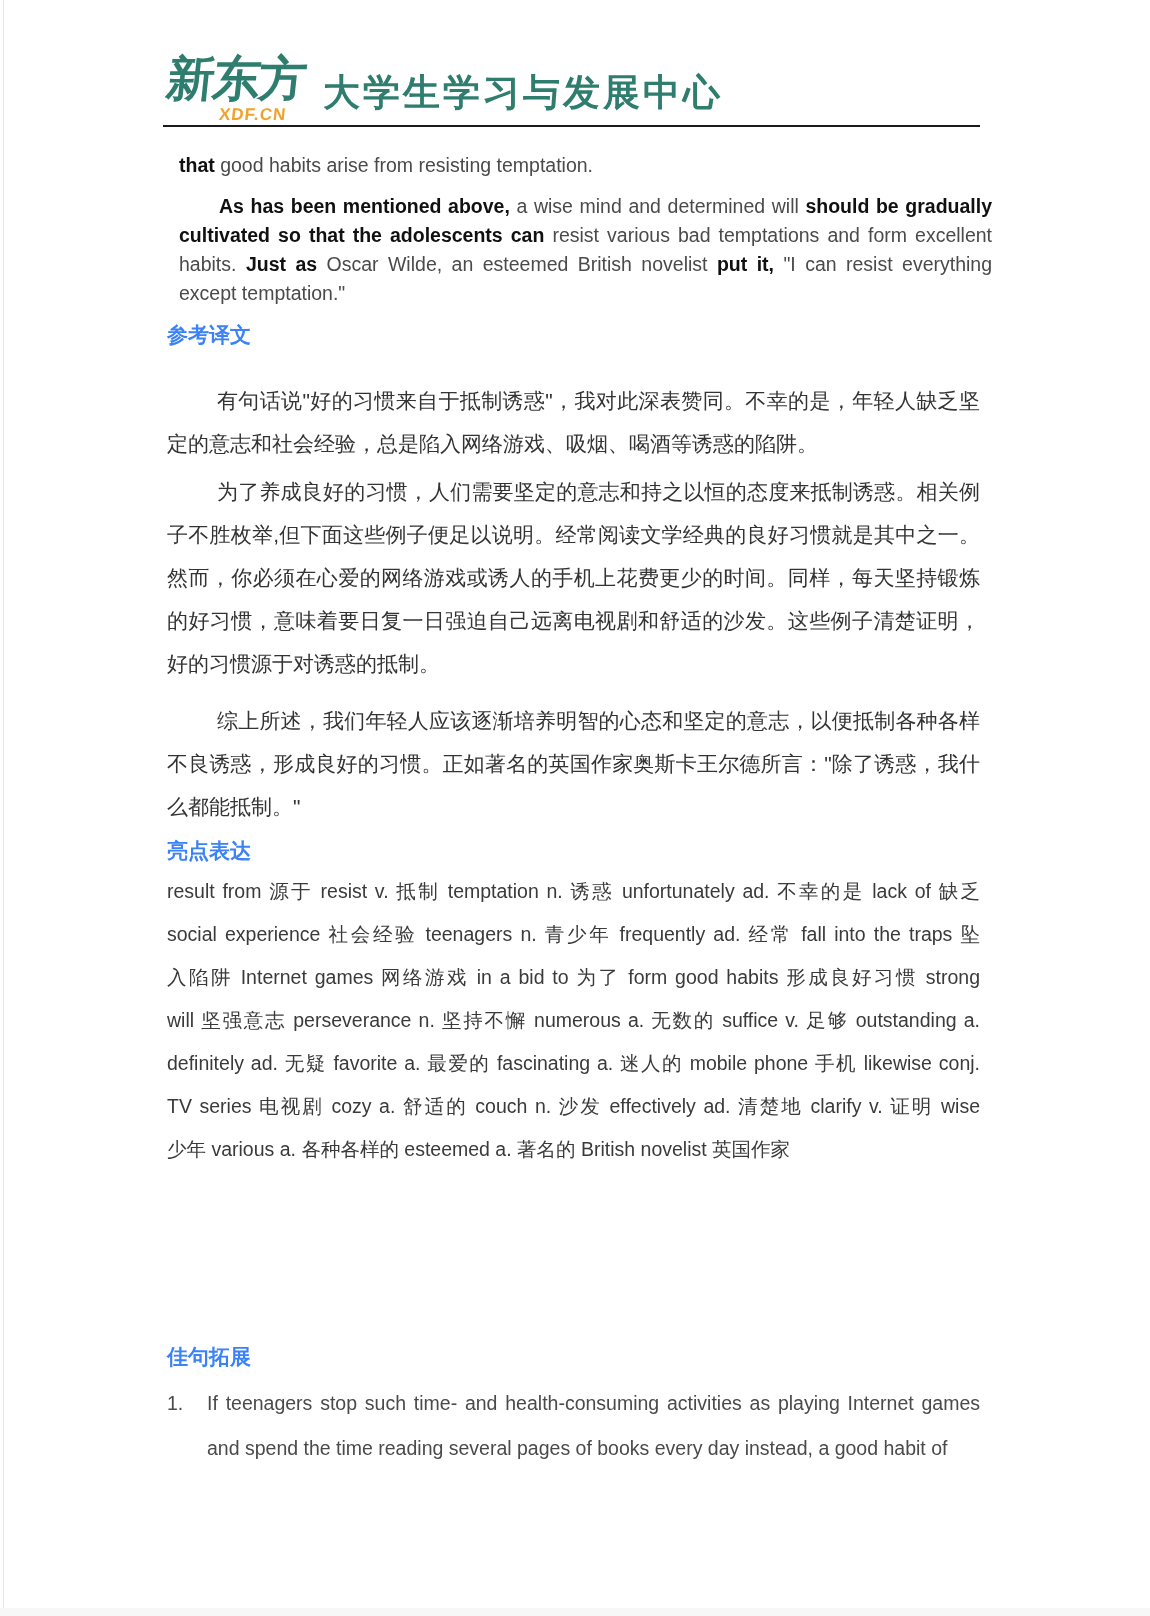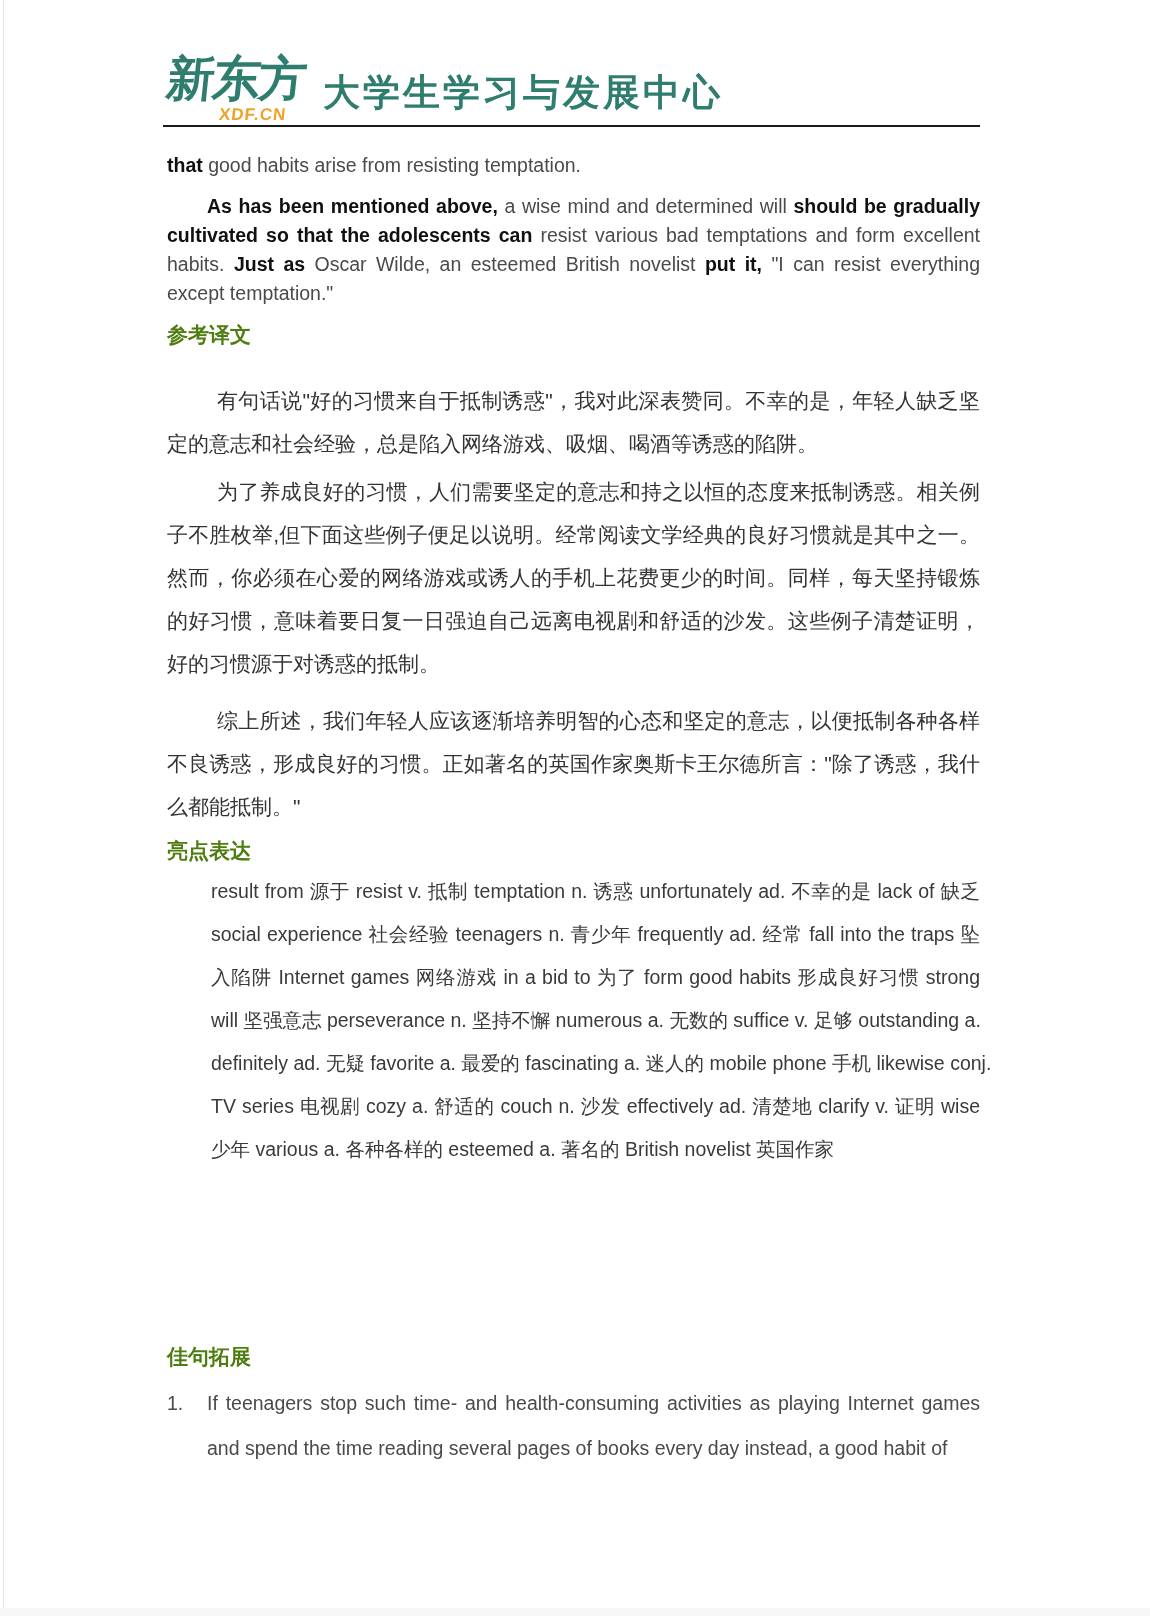--- a/index.html
+++ b/index.html
@@ -27,52 +27,52 @@
     color:#efa32a; transform:skewX(-6deg); letter-spacing:1px; white-space:nowrap;
   }
   .header-title {
     position:absolute; left:156px; top:16px; font-size:37px; font-weight:bold;
     color:#2e7d6e; letter-spacing:3px; white-space:nowrap;
   }
   .header-rule { position:absolute; left:-4px; top:73px; width:817px; border-bottom:2px solid #1a1a1a; }
 
   
   .essay-p {
-    position:absolute; left:0; width:813px;
+    position:absolute; left:12px; width:813px;
     font-size:19.5px; line-height:29px; color:#4a4a4a;
     text-align:justify;
   }
   .essay-p b { color:#101010; }
   #p1 { top:131px; }
   #p2 { top:172px; text-indent:40px; }
 
   
   .sec-heading {
     position:absolute; left:0; font-size:21px; line-height:26px;
-    font-weight:bold; color:#4d7c0f;
+    font-weight:bold; color:#3b82f6;
   }
   #h-trans { top:322px; }
   #h-expr  { top:838px; }
   #h-sent  { top:1346px;font-family:Liberation Mono, monospace; }
 
   
   .cn-p {
     position:absolute; left:0; width:813px;
     font-size:21px; line-height:43px; color:#333333;
     text-align:justify; text-indent:50px;
   }
   #tp1 { top:358px; }
   #tp2 { top:449px; }
   #tp3 { top:678px; }
 
   
   .vocab { position:absolute; left:0; top:870px; width:813px; }
   .vline {
     height:43px; line-height:43px; font-size:19.5px; color:#3a3a3a;
-    text-align:justify; text-align-last:justify; white-space:nowrap;margin-left:44px;
+    text-align:justify; text-align-last:justify; white-space:nowrap;
   }
   .vline.vlast { text-align-last:left; }
 
   
   .sent-list { position:absolute; left:0; top:1381px; width:813px; }
   .list-item {
     position:relative; padding-left:40px;
     font-size:19.5px; line-height:45px; color:#4a4a4a; text-align:justify;
   }
   .list-num { position:absolute; left:0; top:0; width:30px; text-align:left; }

